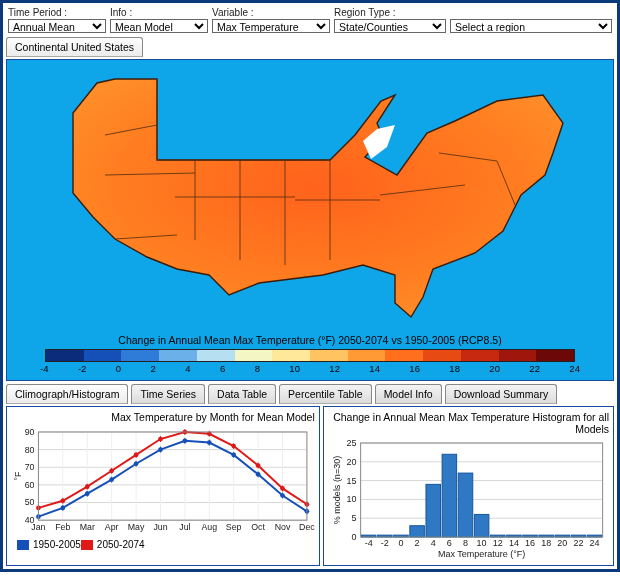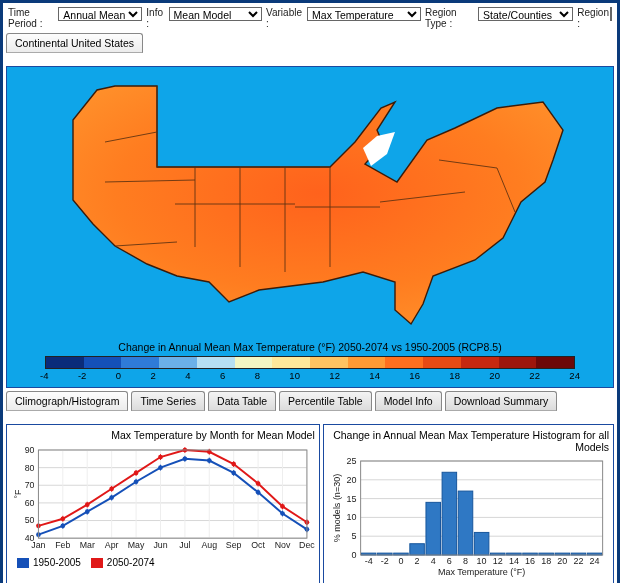--- a/index.html
+++ b/index.html
@@ -1,36 +1,36 @@
 <!DOCTYPE html>
 <html><head>
 <meta charset="utf-8">
 <style>
 *{box-sizing:border-box;margin:0;padding:0}
 body{font-family:Arial,Helvetica,sans-serif;font-size:11px;background:#fff;width:620px;height:583px;overflow:hidden}
 .app{border:3px solid #0a3a7a;padding:2px}
 .toolbar{display:flex;gap:4px;padding:2px 3px;align-items:flex-end;flex-wrap:nowrap}
-.drop{display:flex;flex-direction:row;gap:1px}
+.drop{display:flex;flex-direction:column;gap:1px}
 .drop label{font-size:10px;color:#222}
 .drop select{font-size:10.5px;border:1px solid #666;background:#fff;height:14px}
-.tabbar{display:flex;gap:3px;padding:2px 0 12px 1px}
+.tabbar{display:flex;gap:3px;padding:2px 0 1px 1px}
 .tab{background:linear-gradient(#f4f4f4,#dcdcdc);border:1px solid #888;border-bottom:1px solid #aaa;padding:3px 8px;font-size:10.5px;cursor:pointer;border-radius:3px 3px 0 0}
 .tab.active{background:linear-gradient(#fdfdfd,#ececec)}
 .panel{border:1px solid #1a4aa0;margin:1px;background:#0ea5e9}
 .mapwrap{padding:5px 6px 2px 6px}
 .usmap{display:block;margin:0 auto}
 .colorbar-title{text-align:center;font-size:10.5px;margin-top:4px}
 .colorbar{display:flex;height:13px;margin:3px 32px 1px 32px;border:1px solid #222}
 .colorbar>div{flex:1}
 .cb-ticks{display:flex;justify-content:space-between;margin:0 27px 4px 27px;font-size:9.5px}
 .charts{display:flex;gap:3px;margin:1px}
 .chartbox{border:1px solid #1a4aa0;flex:1;background:#fff;padding:4px}
 .chart-title{text-align:right;font-size:10.5px;margin-bottom:2px}
 svg text{font-size:9px;fill:#222}
-.legend{display:flex;gap:10px;padding:2px 6px;font-size:10px;align-items:center}
+.legend{display:flex;gap:0;padding:2px 6px;font-size:10px;align-items:center}
 .lg-sw{width:12px;height:10px;display:inline-block;margin-right:4px;vertical-align:middle}
 </style>
 </head>
 <body>
 
 <div class="app">
 
   <div class="toolbar">
     <div class="drop">
       <label>Time Period :</label>
@@ -42,21 +42,20 @@
     </div>
     <div class="drop">
       <label>Variable :</label>
       <select style="width:118px"><option>Max Temperature</option></select>
     </div>
     <div class="drop">
       <label>Region Type :</label>
       <select style="width:112px"><option>State/Counties</option></select>
     </div>
     <div class="drop" style="flex:1">
-      <label>Region :</label>
       <select style="width:100%"><option>Select a region</option></select>
     </div>
   </div>
 
   <div class="tabbar">
     <div class="tab active">Continental United States</div>
   </div>
 
   <div class="panel">
     <div class="mapwrap">

